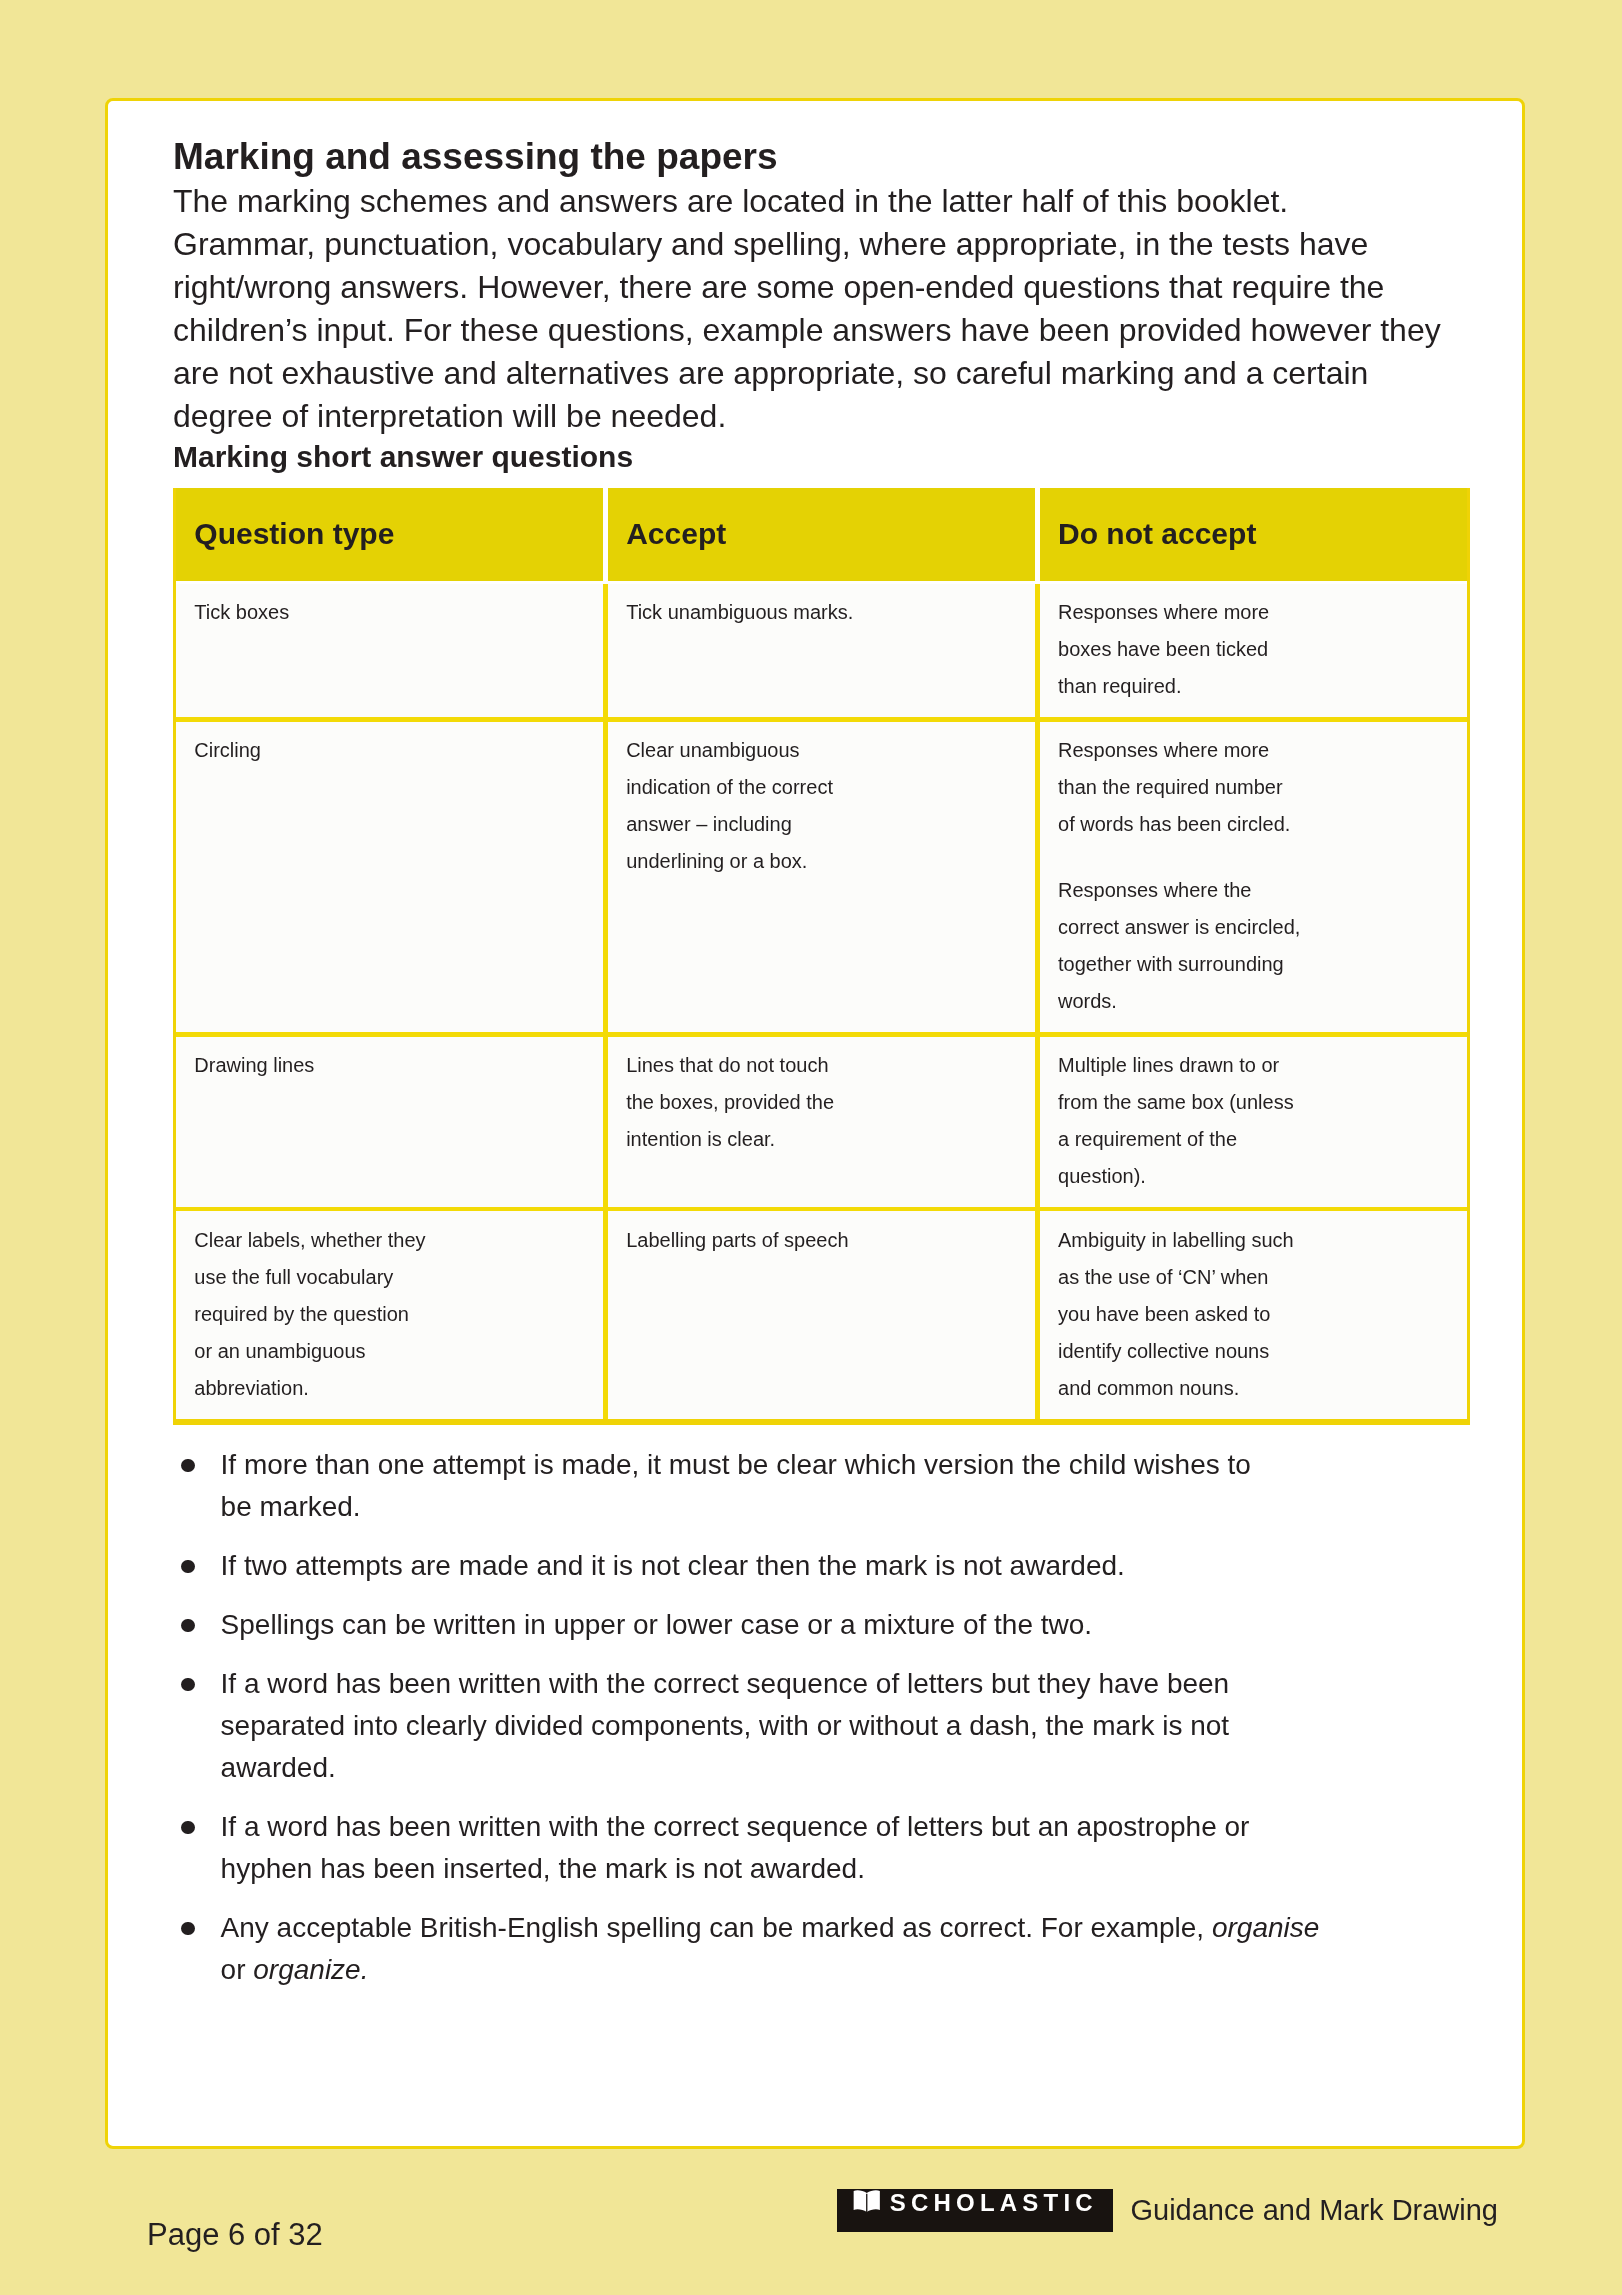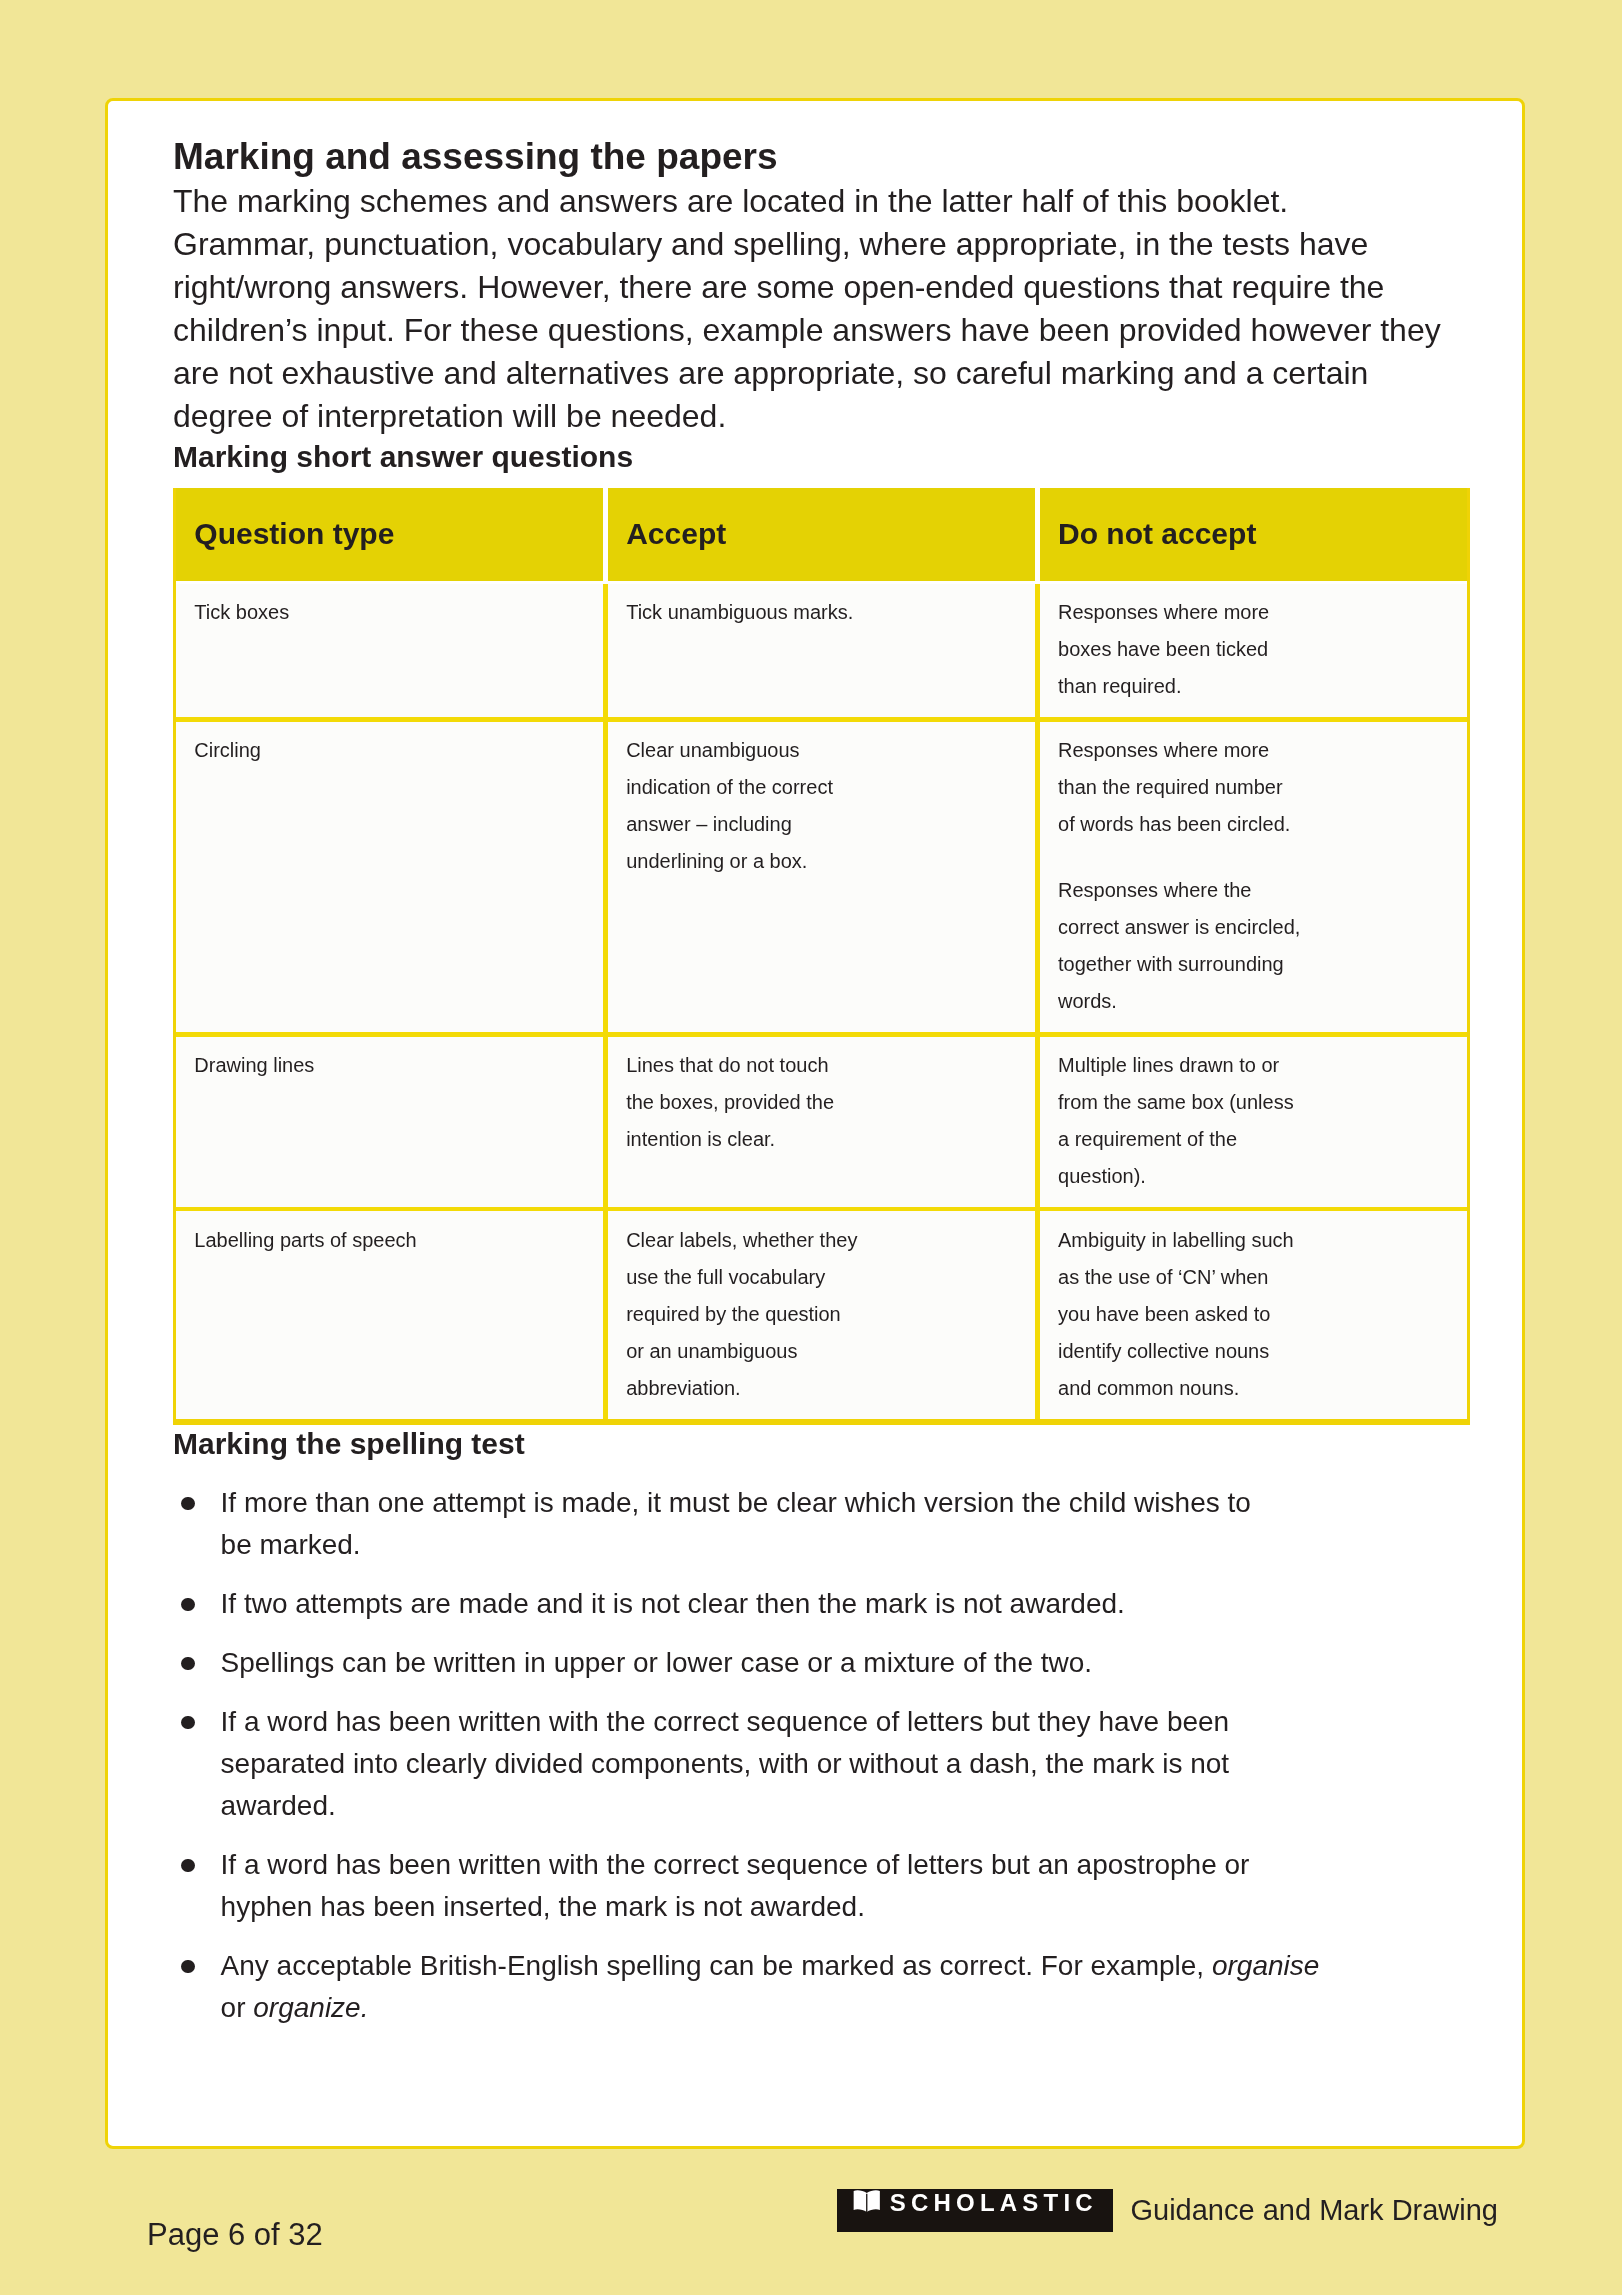--- a/index.html
+++ b/index.html
@@ -141,33 +141,32 @@
           </div>
           <div class="cell" style="min-height: 140px;">
             <div class="para">Lines that do not touch<br>the boxes, provided the<br>intention is clear.</div>
           </div>
           <div class="cell" style="min-height: 140px;">
             <div class="para">Multiple lines drawn to or<br>from the same box (unless<br>a requirement of the<br>question).</div>
           </div>
         </div>
         <div class="trow">
           <div class="cell" style="min-height: 204px;">
+            <div class="para">Clear labels, whether they<br>use the full vocabulary<br>required by the question<br>or an unambiguous<br>abbreviation.</div>
+          </div>
+          <div class="cell" style="min-height: 204px;">
             <div class="para">Labelling parts of speech</div>
-          </div>
-          <div class="cell" style="min-height: 204px;">
-            <div class="para">Clear labels, whether they<br>use the full vocabulary<br>required by the question<br>or an unambiguous<br>abbreviation.</div>
           </div>
           <div class="cell" style="min-height: 204px;">
             <div class="para">Ambiguity in labelling such<br>as the use of ‘CN’ when<br>you have been asked to<br>identify collective nouns<br>and common nouns.</div>
           </div>
         </div>
       </div>
   </div>
 
-  <h2 class="section-heading spelling-heading">Marking the spelling test</h2>
 
   <ul class="rules" id="bullet-list">
       <li>
         <span class="dot"></span>
         <div class="bullet-text">If more than one attempt is made, it must be clear which version the child wishes to<br>be marked.</div>
       </li>
       <li>
         <span class="dot"></span>
         <div class="bullet-text">If two attempts are made and it is not clear then the mark is not awarded.</div>
       </li>

